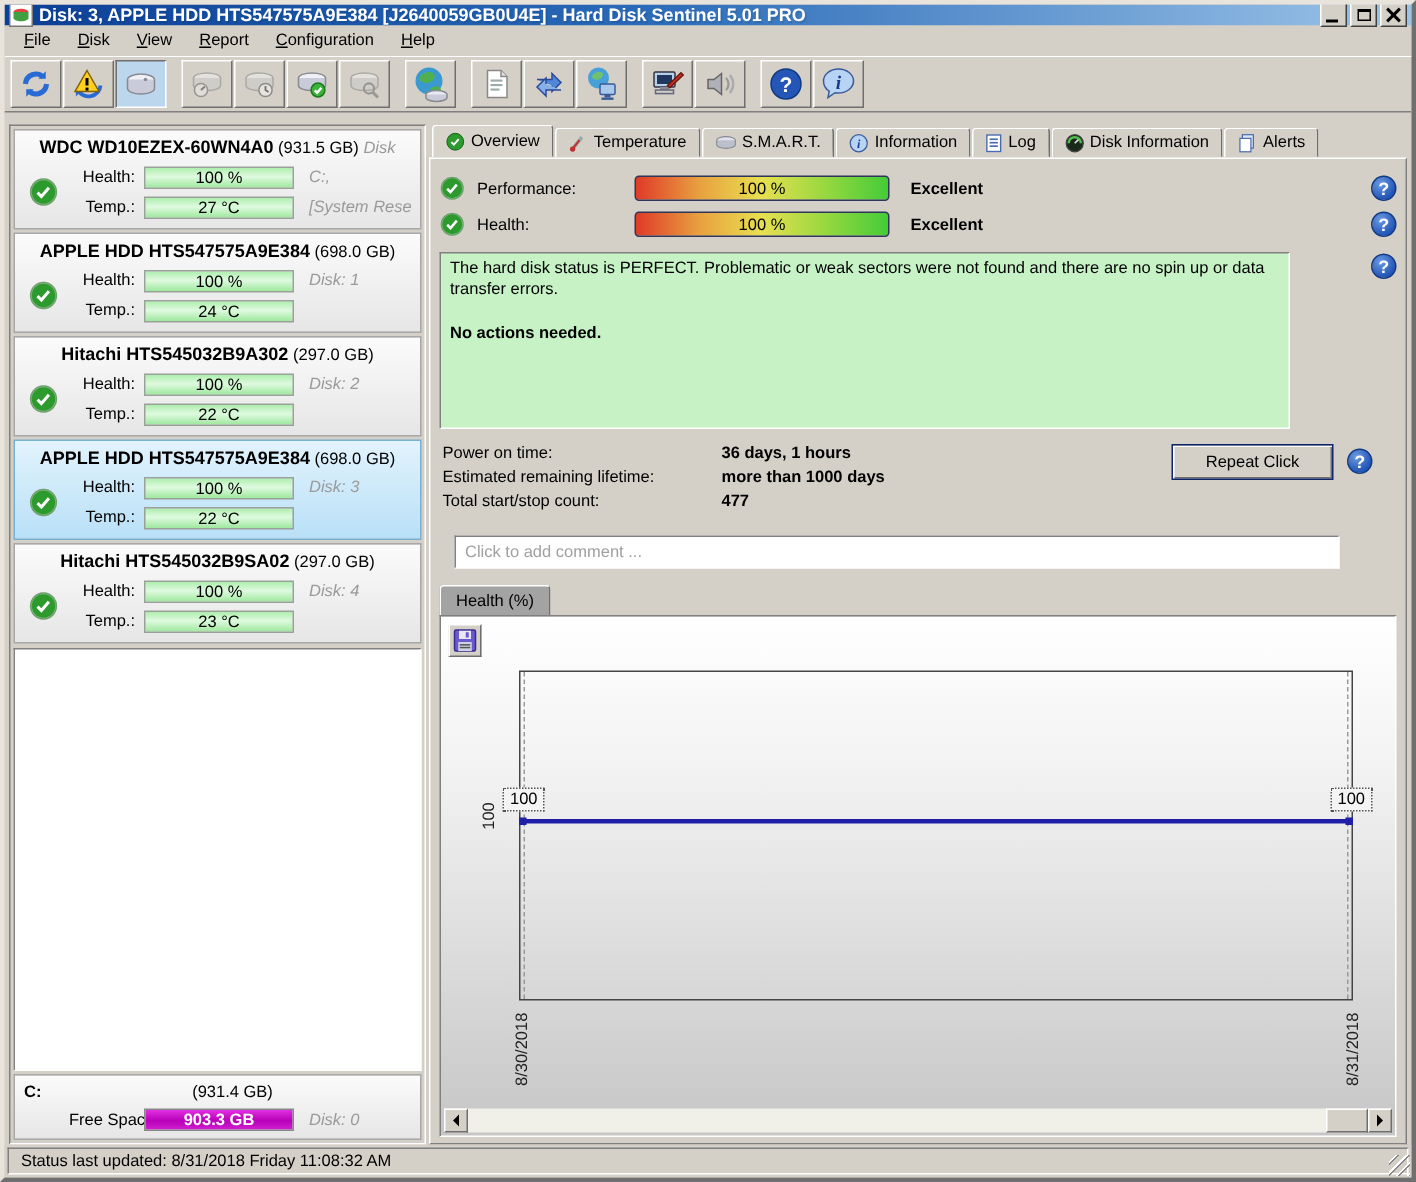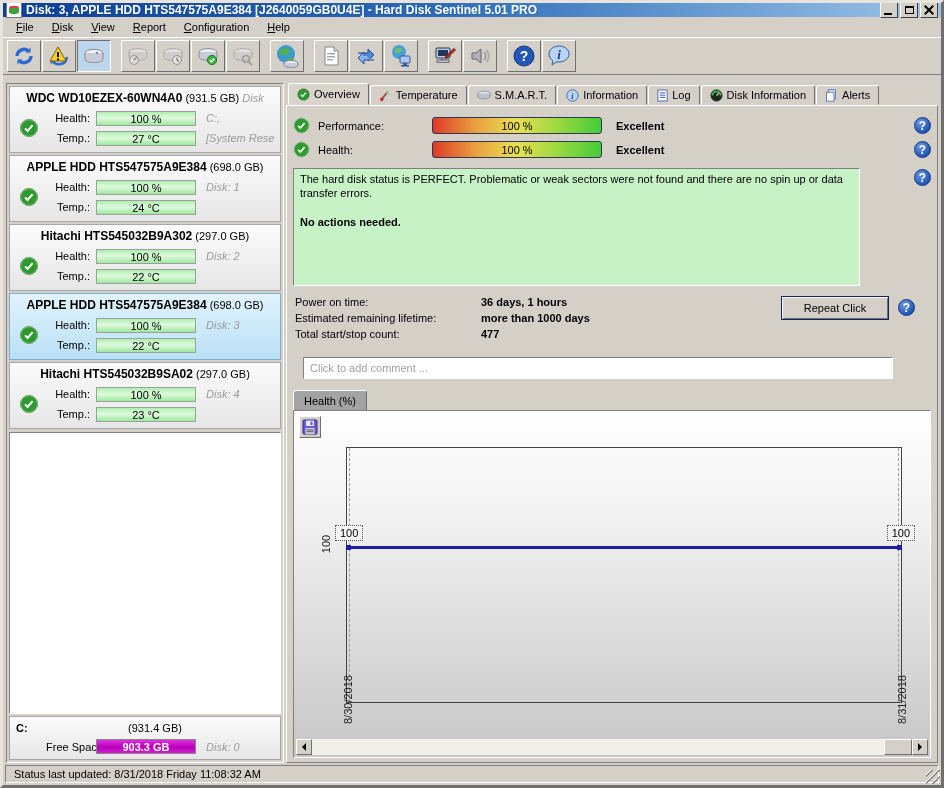--- a/index.html
+++ b/index.html
@@ -70,21 +70,21 @@
   .content { flex:1; display:flex; flex-direction:column; margin-left:2px; min-width:0; }
   .tabstrip { display:flex; align-items:flex-end; height:22px; padding-left:2px; }
   .tab { display:flex; align-items:center; gap:4px; height:20px; padding:0 8px; margin-right:1px;
     background:#d4d0c8; border:1px solid; border-color:#fff #6f6f6f #d4d0c8 #fff;
     border-radius:3px 3px 0 0; white-space:nowrap; }
   .tab.active { height:22px; background:#d8d4cc; font-weight:normal; border-bottom-color:#d8d4cc; }
   .overview-panel { flex:1; border:1px solid; border-color:#fff #808080 #808080 #fff;
     background:#d4d0c8; padding:4px 4px 2px 4px; display:flex; flex-direction:column; position:relative; }
 
   .ovrow { display:flex; align-items:center; margin:7px 2px 0 2px; }
-  .ovrow .row-label { width:114px; margin-left:8px; }
+  .ovrow .row-label { width:105px; margin-left:8px; }
   .big-bar { width:170px; height:17px; border:1px solid #30365a; border-radius:3px;
     background:linear-gradient(90deg,#e03a28 0%,#e8a040 25%,#e8e050 50%,#98d840 75%,#44cc38 100%);
     text-align:center; line-height:16px; font-size:11px; }
   .rating { font-weight:bold; margin-left:14px; }
   .spacer { flex:1; }
   .qicon { width:17px; height:17px; border-radius:50%; background:radial-gradient(circle at 35% 30%,#6a9ae0,#2456b8 70%);
     border:1px solid #123a80; color:#fff; font-weight:bold; font-size:12px; display:flex; align-items:center; justify-content:center; flex:0 0 auto; }
   .qicon::after { content:"?"; }
 
   .status-row { display:flex; align-items:flex-start; margin:10px 2px 0 2px;gap:48px; }
@@ -108,21 +108,21 @@
   .comment-input::placeholder { color:#a0a0a0; }
 
   .chart-tabrow { margin:10px 0 0 2px; height:21px; }
   .chart-tab { display:inline-flex; align-items:center; height:21px; padding:0 10px; background:#a3a3a3;
     border:1px solid; border-color:#fff #6f6f6f transparent #fff; border-radius:3px 3px 0 0; position:relative; top:1px; }
 
   .chart-panel { flex:1; margin:0 2px 2px 2px; position:relative; border:1px solid;
     border-color:#808080 #fff #fff #808080; background:linear-gradient(#ffffff 0%,#f2f2f2 30%,#c6c6c6 100%); min-height:300px; }
   .save-btn { position:absolute; left:5px; top:5px; width:22px; height:22px; background:#d4d0c8;
     border:1px solid; border-color:#fff #6f6f6f #6f6f6f #fff; display:flex; align-items:center; justify-content:center; }
-  .plot { position:absolute; left:52px; top:36px; width:556px; height:256px; border:1px solid #444; }
+  .plot { position:absolute; left:52px; top:36px; width:556px; height:220px; border:1px solid #444; }
   .vline { position:absolute; top:0; bottom:0; border-left:1px dashed #9a9a9a; }
   .vline.left { left:2px; } .vline.right { right:2px; }
   .health-line { position:absolute; left:0; right:0; top:98px; height:3px; background:#1f1fa8; }
   .endpt { position:absolute; width:5px; height:5px; background:#1f1fa8; top:97px; }
   .endpt.l { left:-1px; } .endpt.r { right:-1px; }
   .ptlabel { position:absolute; top:77px; padding:0 4px; background:#f4f4f4; border:1px dotted #555; font-size:11px; line-height:14px; }
   .ptlabel.l { left:-12px; } .ptlabel.r { right:-14px; }
   .ytick { position:absolute; left:-30px; top:90px; transform:rotate(-90deg); transform-origin:center; font-size:11px; color:#222; }
   .xlab { position:absolute; top:204px; height:72px; writing-mode:vertical-rl; transform:rotate(180deg); font-size:11px; color:#222; }
   .xlab.l { left:-5px; } .xlab.r { right:-7px; }

